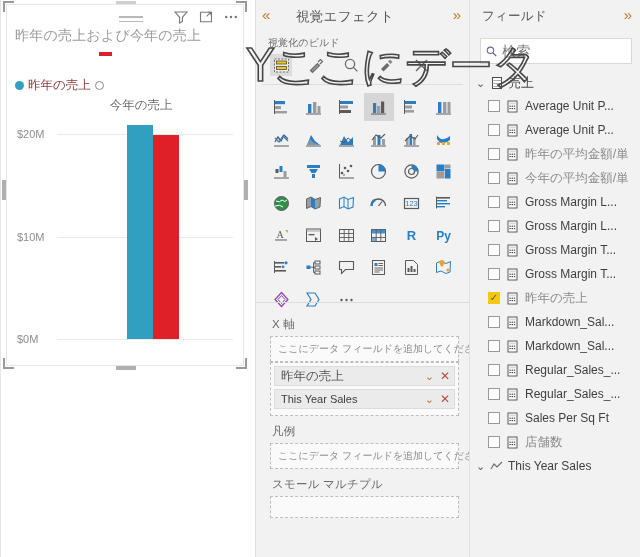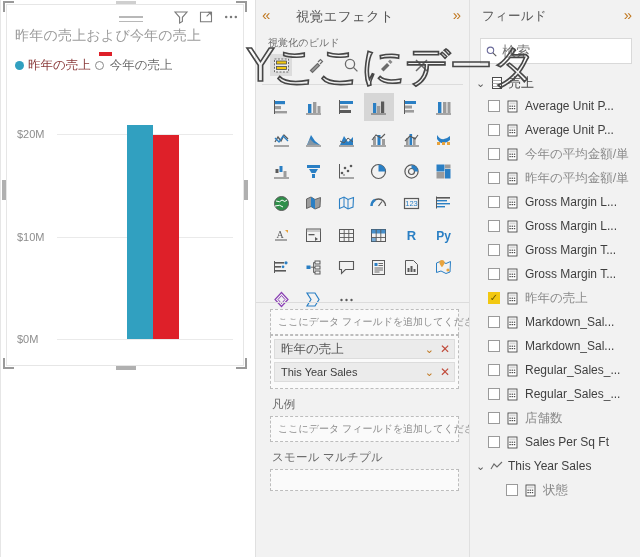--- a/index.html
+++ b/index.html
@@ -34,21 +34,21 @@
     position:absolute; left:8px; top:22px; right:6px;
     font-size:14px; color:#9b9b9b; white-space:nowrap; letter-spacing:.2px;
   }
   .legend {
     position:absolute; left:8px; top:52px; display:flex; align-items:center;
     font-size:12.5px; color:#7a4a4a; gap:4px; white-space:nowrap;
   }
   .legend .dot { width:9px;height:9px;border-radius:50%;background:#31A0C0; display:inline-block; }
   .legend .dot2 { width:9px;height:9px;border-radius:50%;background:#fff;border:1.4px solid #8a8a8a; display:inline-block; }
   .legend .l1 { color:#8a3a3a; }
-  .legend .l2 { color:#6b6b6b; margin-left:2px;}
+  .legend .l2 { color:#6b6b6b; margin-left:2px;margin-top:40px;}
   .legend .redbar{
     position:absolute; left:84px; top:-5px; width:13px;height:4px;background:#DE2029;
   }
 
   .plot {
     position:absolute; left:8px; top:88px; width:222px; height:260px;
   }
   .gridline { position:absolute; left:42px; right:4px; height:1px; background:#eaeaea; }
   .ylabel {
     position:absolute; left:2px; font-size:11px; color:#8d8d8d; white-space:nowrap;
@@ -583,20 +583,21 @@
             <svg width="21" height="21" viewBox="0 0 21 21">
               <circle cx="5.5" cy="11" r="1.2" fill="#5a5a5a"></circle>
               <circle cx="10.5" cy="11" r="1.2" fill="#5a5a5a"></circle>
               <circle cx="15.5" cy="11" r="1.2" fill="#5a5a5a"></circle>
             </svg>
           </div>
         </div>
     </div>
 
     <div class="wells" id="wells">
+        <div class="well-label">X 軸</div>
         <div class="well-box">
           <div class="well-placeholder">ここにデータ フィールドを追加してください</div>
         </div>
         <div class="well-box">
           <div class="pill jp">
             <span class="pname">昨年の売上</span>
             <span class="pchev">⌄</span>
             <span class="pclose">✕</span>
           </div>
           <div class="pill">
@@ -670,35 +671,35 @@
           <svg class="fi" width="13" height="13" viewBox="0 0 13 13">
             <rect x="2" y="1" width="9" height="11" fill="#fff" stroke="#4a4a4a" stroke-width=".9"></rect>
             <rect x="3.4" y="2.4" width="6.2" height="2" fill="#d8d8d8"></rect>
             <rect x="3.4" y="5.6" width="1.4" height="1.2" fill="#4a4a4a"></rect>
             <rect x="5.6" y="5.6" width="1.4" height="1.2" fill="#4a4a4a"></rect>
             <rect x="7.8" y="5.6" width="1.4" height="1.2" fill="#4a4a4a"></rect>
             <rect x="3.4" y="8" width="1.4" height="1.2" fill="#4a4a4a"></rect>
             <rect x="5.6" y="8" width="1.4" height="1.2" fill="#4a4a4a"></rect>
             <rect x="7.8" y="8" width="1.4" height="1.2" fill="#4a4a4a"></rect>
           </svg>
+          <span class="tlabel">昨年の平均金額/単</span>
+        </div>
+        <div class="t-row jp">
+          <span class="cbox"></span>
+          <svg class="fi" width="13" height="13" viewBox="0 0 13 13">
+            <rect x="2" y="1" width="9" height="11" fill="#fff" stroke="#4a4a4a" stroke-width=".9"></rect>
+            <rect x="3.4" y="2.4" width="6.2" height="2" fill="#d8d8d8"></rect>
+            <rect x="3.4" y="5.6" width="1.4" height="1.2" fill="#4a4a4a"></rect>
+            <rect x="5.6" y="5.6" width="1.4" height="1.2" fill="#4a4a4a"></rect>
+            <rect x="7.8" y="5.6" width="1.4" height="1.2" fill="#4a4a4a"></rect>
+            <rect x="3.4" y="8" width="1.4" height="1.2" fill="#4a4a4a"></rect>
+            <rect x="5.6" y="8" width="1.4" height="1.2" fill="#4a4a4a"></rect>
+            <rect x="7.8" y="8" width="1.4" height="1.2" fill="#4a4a4a"></rect>
+          </svg>
           <span class="tlabel">今年の平均金額/単</span>
-        </div>
-        <div class="t-row jp">
-          <span class="cbox"></span>
-          <svg class="fi" width="13" height="13" viewBox="0 0 13 13">
-            <rect x="2" y="1" width="9" height="11" fill="#fff" stroke="#4a4a4a" stroke-width=".9"></rect>
-            <rect x="3.4" y="2.4" width="6.2" height="2" fill="#d8d8d8"></rect>
-            <rect x="3.4" y="5.6" width="1.4" height="1.2" fill="#4a4a4a"></rect>
-            <rect x="5.6" y="5.6" width="1.4" height="1.2" fill="#4a4a4a"></rect>
-            <rect x="7.8" y="5.6" width="1.4" height="1.2" fill="#4a4a4a"></rect>
-            <rect x="3.4" y="8" width="1.4" height="1.2" fill="#4a4a4a"></rect>
-            <rect x="5.6" y="8" width="1.4" height="1.2" fill="#4a4a4a"></rect>
-            <rect x="7.8" y="8" width="1.4" height="1.2" fill="#4a4a4a"></rect>
-          </svg>
-          <span class="tlabel">昨年の平均金額/単</span>
         </div>
         <div class="t-row">
           <span class="cbox"></span>
           <svg class="fi" width="13" height="13" viewBox="0 0 13 13">
             <rect x="2" y="1" width="9" height="11" fill="#fff" stroke="#4a4a4a" stroke-width=".9"></rect>
             <rect x="3.4" y="2.4" width="6.2" height="2" fill="#d8d8d8"></rect>
             <rect x="3.4" y="5.6" width="1.4" height="1.2" fill="#4a4a4a"></rect>
             <rect x="5.6" y="5.6" width="1.4" height="1.2" fill="#4a4a4a"></rect>
             <rect x="7.8" y="5.6" width="1.4" height="1.2" fill="#4a4a4a"></rect>
             <rect x="3.4" y="8" width="1.4" height="1.2" fill="#4a4a4a"></rect>
@@ -812,69 +813,55 @@
             <rect x="3.4" y="2.4" width="6.2" height="2" fill="#d8d8d8"></rect>
             <rect x="3.4" y="5.6" width="1.4" height="1.2" fill="#4a4a4a"></rect>
             <rect x="5.6" y="5.6" width="1.4" height="1.2" fill="#4a4a4a"></rect>
             <rect x="7.8" y="5.6" width="1.4" height="1.2" fill="#4a4a4a"></rect>
             <rect x="3.4" y="8" width="1.4" height="1.2" fill="#4a4a4a"></rect>
             <rect x="5.6" y="8" width="1.4" height="1.2" fill="#4a4a4a"></rect>
             <rect x="7.8" y="8" width="1.4" height="1.2" fill="#4a4a4a"></rect>
           </svg>
           <span class="tlabel">Regular_Sales_...</span>
         </div>
+        <div class="t-row">
+          <span class="cbox"></span>
+          <svg class="fi" width="13" height="13" viewBox="0 0 13 13">
+            <rect x="2" y="1" width="9" height="11" fill="#fff" stroke="#4a4a4a" stroke-width=".9"></rect>
+            <rect x="3.4" y="2.4" width="6.2" height="2" fill="#d8d8d8"></rect>
+            <rect x="3.4" y="5.6" width="1.4" height="1.2" fill="#4a4a4a"></rect>
+            <rect x="5.6" y="5.6" width="1.4" height="1.2" fill="#4a4a4a"></rect>
+            <rect x="7.8" y="5.6" width="1.4" height="1.2" fill="#4a4a4a"></rect>
+            <rect x="3.4" y="8" width="1.4" height="1.2" fill="#4a4a4a"></rect>
+            <rect x="5.6" y="8" width="1.4" height="1.2" fill="#4a4a4a"></rect>
+            <rect x="7.8" y="8" width="1.4" height="1.2" fill="#4a4a4a"></rect>
+          </svg>
+          <span class="tlabel">Sales Per Sq Ft</span>
+        </div>
         <div class="t-row jp">
           <span class="cbox"></span>
           <svg class="fi" width="13" height="13" viewBox="0 0 13 13">
             <rect x="2" y="1" width="9" height="11" fill="#fff" stroke="#4a4a4a" stroke-width=".9"></rect>
             <rect x="3.4" y="2.4" width="6.2" height="2" fill="#d8d8d8"></rect>
             <rect x="3.4" y="5.6" width="1.4" height="1.2" fill="#4a4a4a"></rect>
             <rect x="5.6" y="5.6" width="1.4" height="1.2" fill="#4a4a4a"></rect>
             <rect x="7.8" y="5.6" width="1.4" height="1.2" fill="#4a4a4a"></rect>
             <rect x="3.4" y="8" width="1.4" height="1.2" fill="#4a4a4a"></rect>
             <rect x="5.6" y="8" width="1.4" height="1.2" fill="#4a4a4a"></rect>
             <rect x="7.8" y="8" width="1.4" height="1.2" fill="#4a4a4a"></rect>
           </svg>
           <span class="tlabel">店舗数</span>
-        </div>
-        <div class="t-row">
-          <span class="cbox"></span>
-          <svg class="fi" width="13" height="13" viewBox="0 0 13 13">
-            <rect x="2" y="1" width="9" height="11" fill="#fff" stroke="#4a4a4a" stroke-width=".9"></rect>
-            <rect x="3.4" y="2.4" width="6.2" height="2" fill="#d8d8d8"></rect>
-            <rect x="3.4" y="5.6" width="1.4" height="1.2" fill="#4a4a4a"></rect>
-            <rect x="5.6" y="5.6" width="1.4" height="1.2" fill="#4a4a4a"></rect>
-            <rect x="7.8" y="5.6" width="1.4" height="1.2" fill="#4a4a4a"></rect>
-            <rect x="3.4" y="8" width="1.4" height="1.2" fill="#4a4a4a"></rect>
-            <rect x="5.6" y="8" width="1.4" height="1.2" fill="#4a4a4a"></rect>
-            <rect x="7.8" y="8" width="1.4" height="1.2" fill="#4a4a4a"></rect>
-          </svg>
-          <span class="tlabel">Sales Per Sq Ft</span>
         </div>
         <div class="grp">
           <span class="caret">⌄</span>
           <svg width="14" height="12" viewBox="0 0 14 12">
             <polyline points="1,9 4,4 7,7 12,2" fill="none" stroke="#6a6a6a" stroke-width="1.1"></polyline>
           </svg>
           <span>This Year Sales</span>
         </div>
-        <div class="t-row sub jp">
-          <span class="cbox"></span>
-          <svg class="fi" width="13" height="13" viewBox="0 0 13 13">
-            <rect x="2" y="1" width="9" height="11" fill="#fff" stroke="#4a4a4a" stroke-width=".9"></rect>
-            <rect x="3.4" y="2.4" width="6.2" height="2" fill="#d8d8d8"></rect>
-            <rect x="3.4" y="5.6" width="1.4" height="1.2" fill="#4a4a4a"></rect>
-            <rect x="5.6" y="5.6" width="1.4" height="1.2" fill="#4a4a4a"></rect>
-            <rect x="7.8" y="5.6" width="1.4" height="1.2" fill="#4a4a4a"></rect>
-            <rect x="3.4" y="8" width="1.4" height="1.2" fill="#4a4a4a"></rect>
-            <rect x="5.6" y="8" width="1.4" height="1.2" fill="#4a4a4a"></rect>
-            <rect x="7.8" y="8" width="1.4" height="1.2" fill="#4a4a4a"></rect>
-          </svg>
-          <span class="tlabel">状態</span>
-        </div>
       </div>
   </div>
 
   <div id="overlay">
     <span>Y</span><span>ここにデータ</span>
   </div>
 
 </div>
 
 </body></html>

